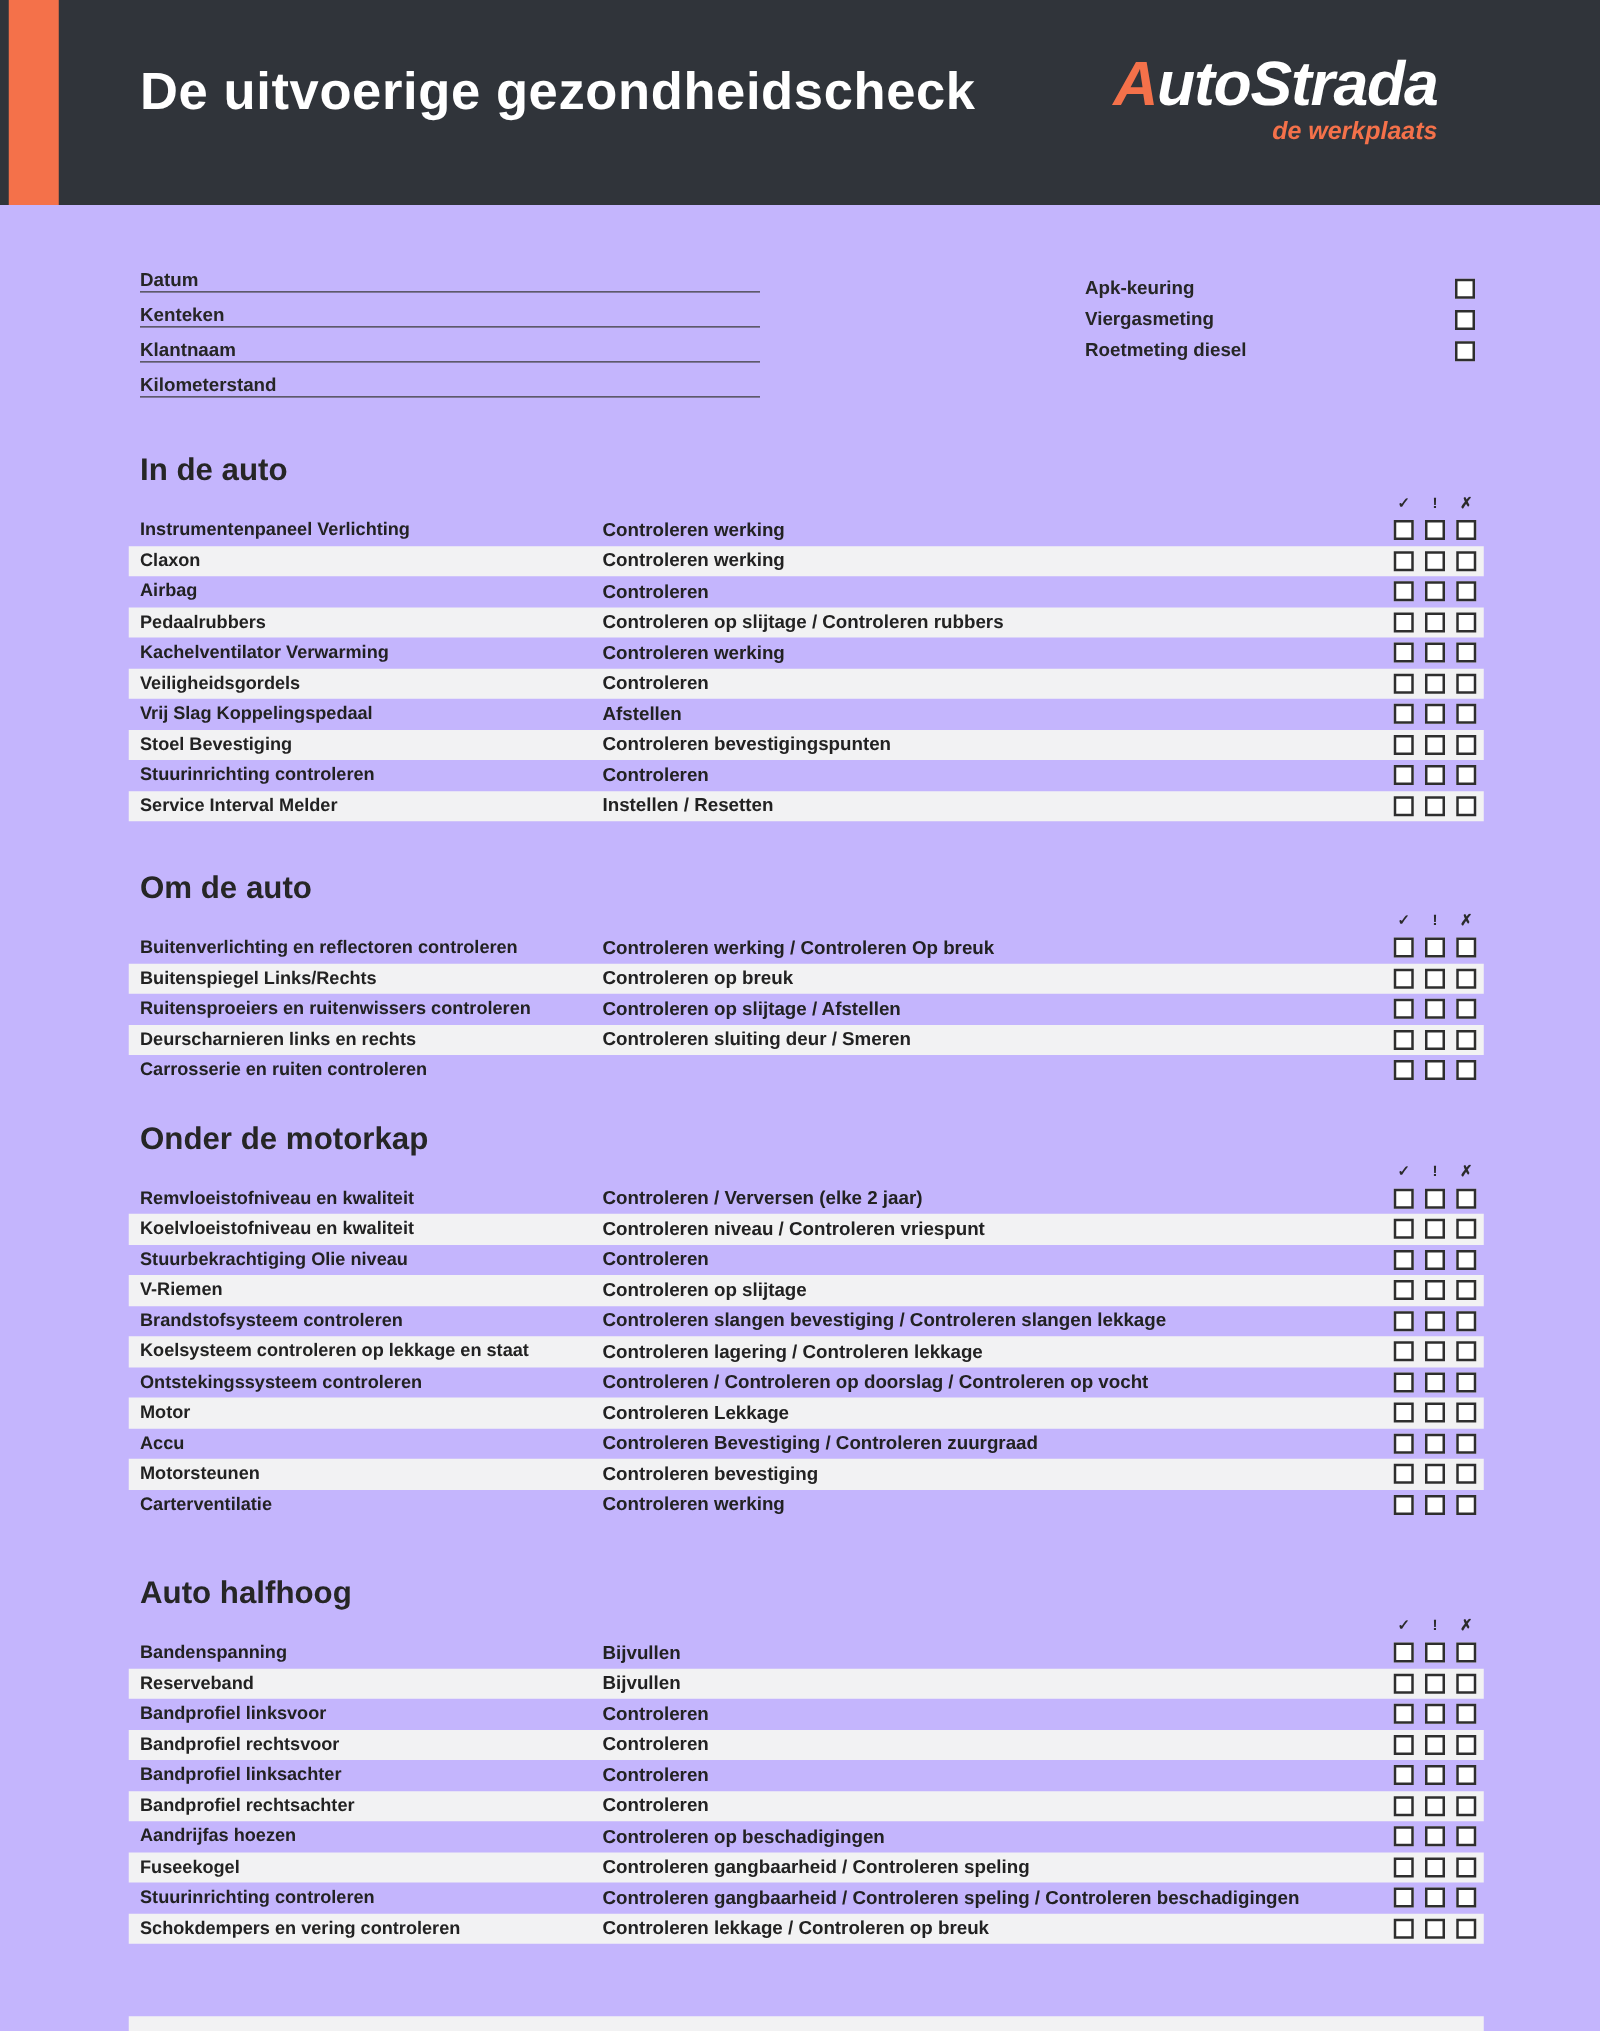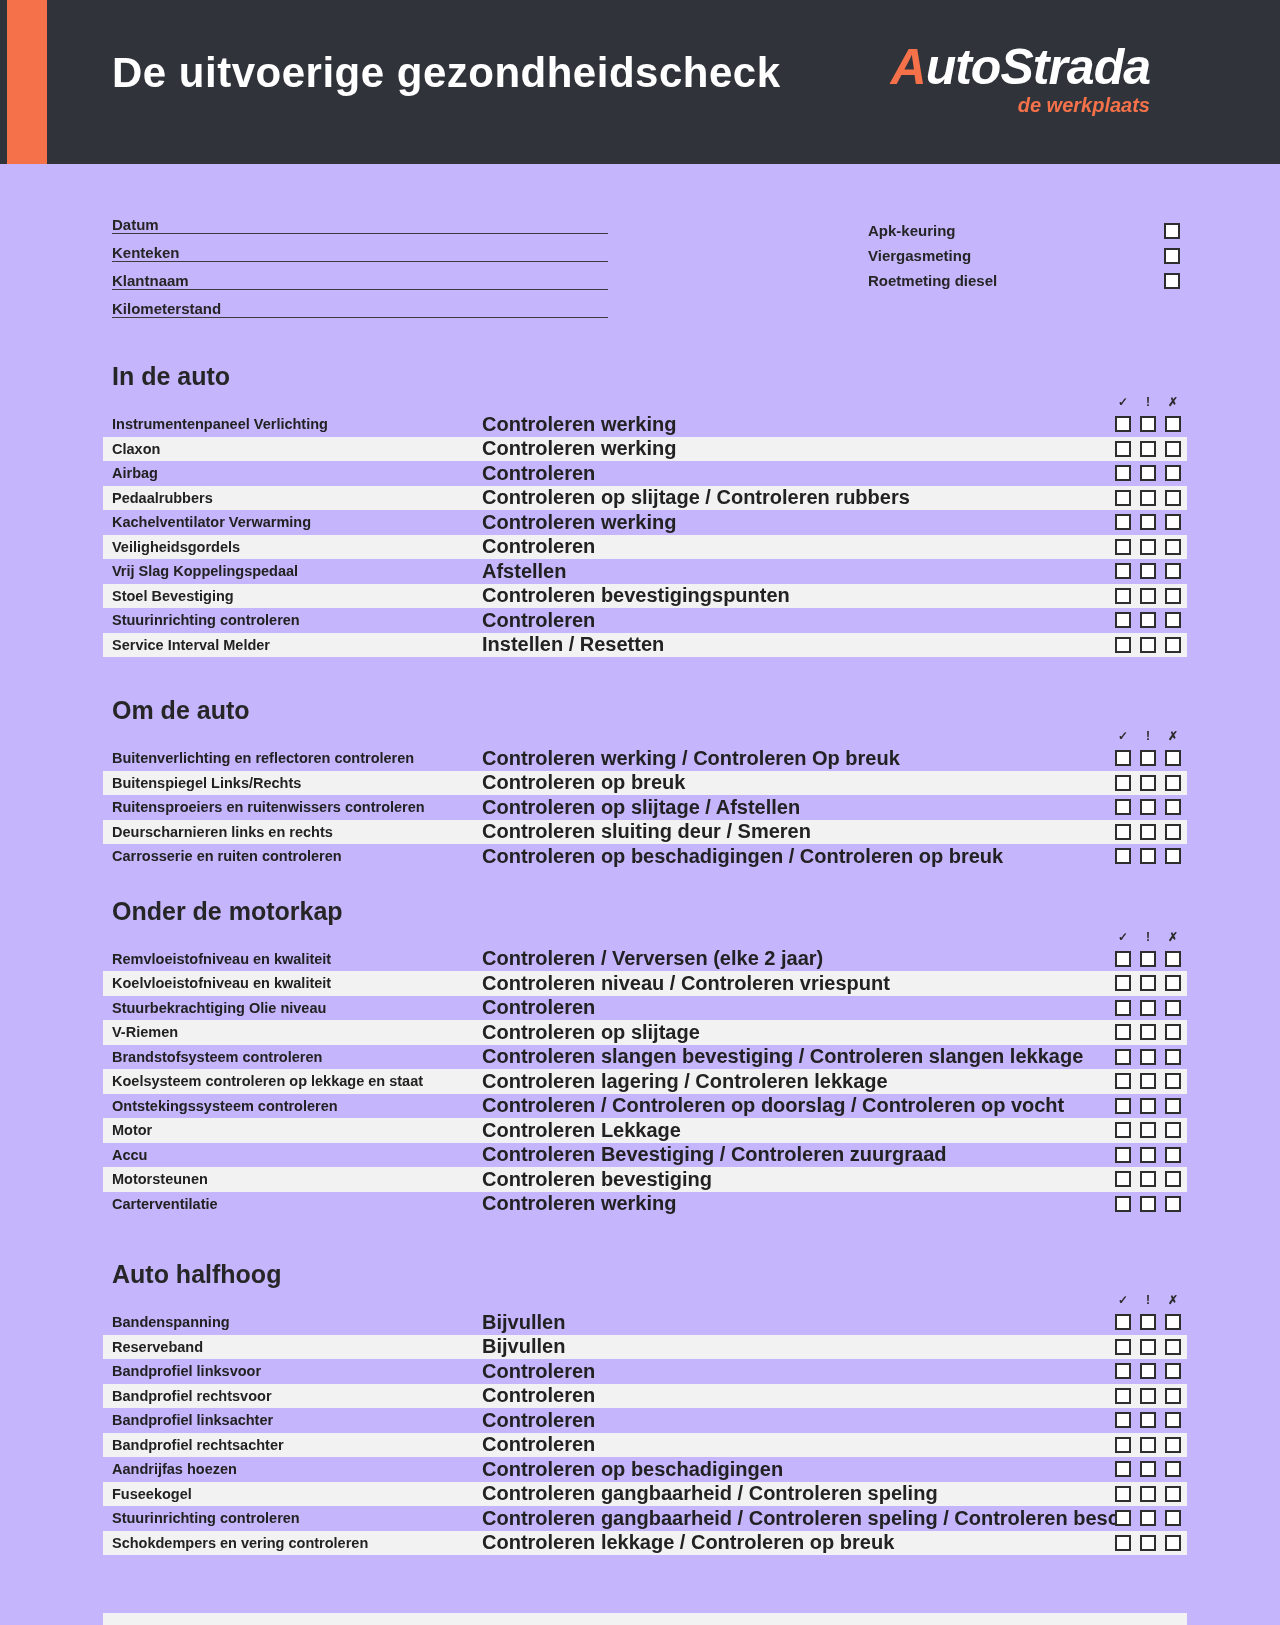--- a/index.html
+++ b/index.html
@@ -93,21 +93,21 @@
     height:24.5px;
   }
   .rows .row:nth-child(even){background:var(--stripe);}
   .row .name{
     width:370px;padding-left:9px;flex:none;
     font-size:14.5px;font-weight:700;color:#222;
     white-space:nowrap;overflow:hidden;
   }
   .row .task{
     flex:1;
-    font-size:20px;font-weight:700;color:#222;
+    font-size:15px;font-weight:700;color:#222;
     white-space:nowrap;overflow:hidden;
   }
   .row .boxes{
     flex:none;margin-left:auto;
     display:flex;gap:9px;padding-right:6px;
   }
   
   .bottom-band{
     margin:58px 93px 0 103px;height:12px;
     background:var(--stripe);
@@ -312,21 +312,20 @@
     <div class="task">Controleren sluiting deur / Smeren</div>
     <div class="boxes">
       <span class="box"></span>
       <span class="box"></span>
       <span class="box"></span>
     </div>
   </div>
 
   <div class="row">
     <div class="name">Carrosserie en ruiten controleren</div>
-    <div class="task">Controleren op beschadigingen / Controleren op breuk</div>
     <div class="boxes">
       <span class="box"></span>
       <span class="box"></span>
       <span class="box"></span>
     </div>
   </div>
 </div>
   </section>
 
   <section class="section">

